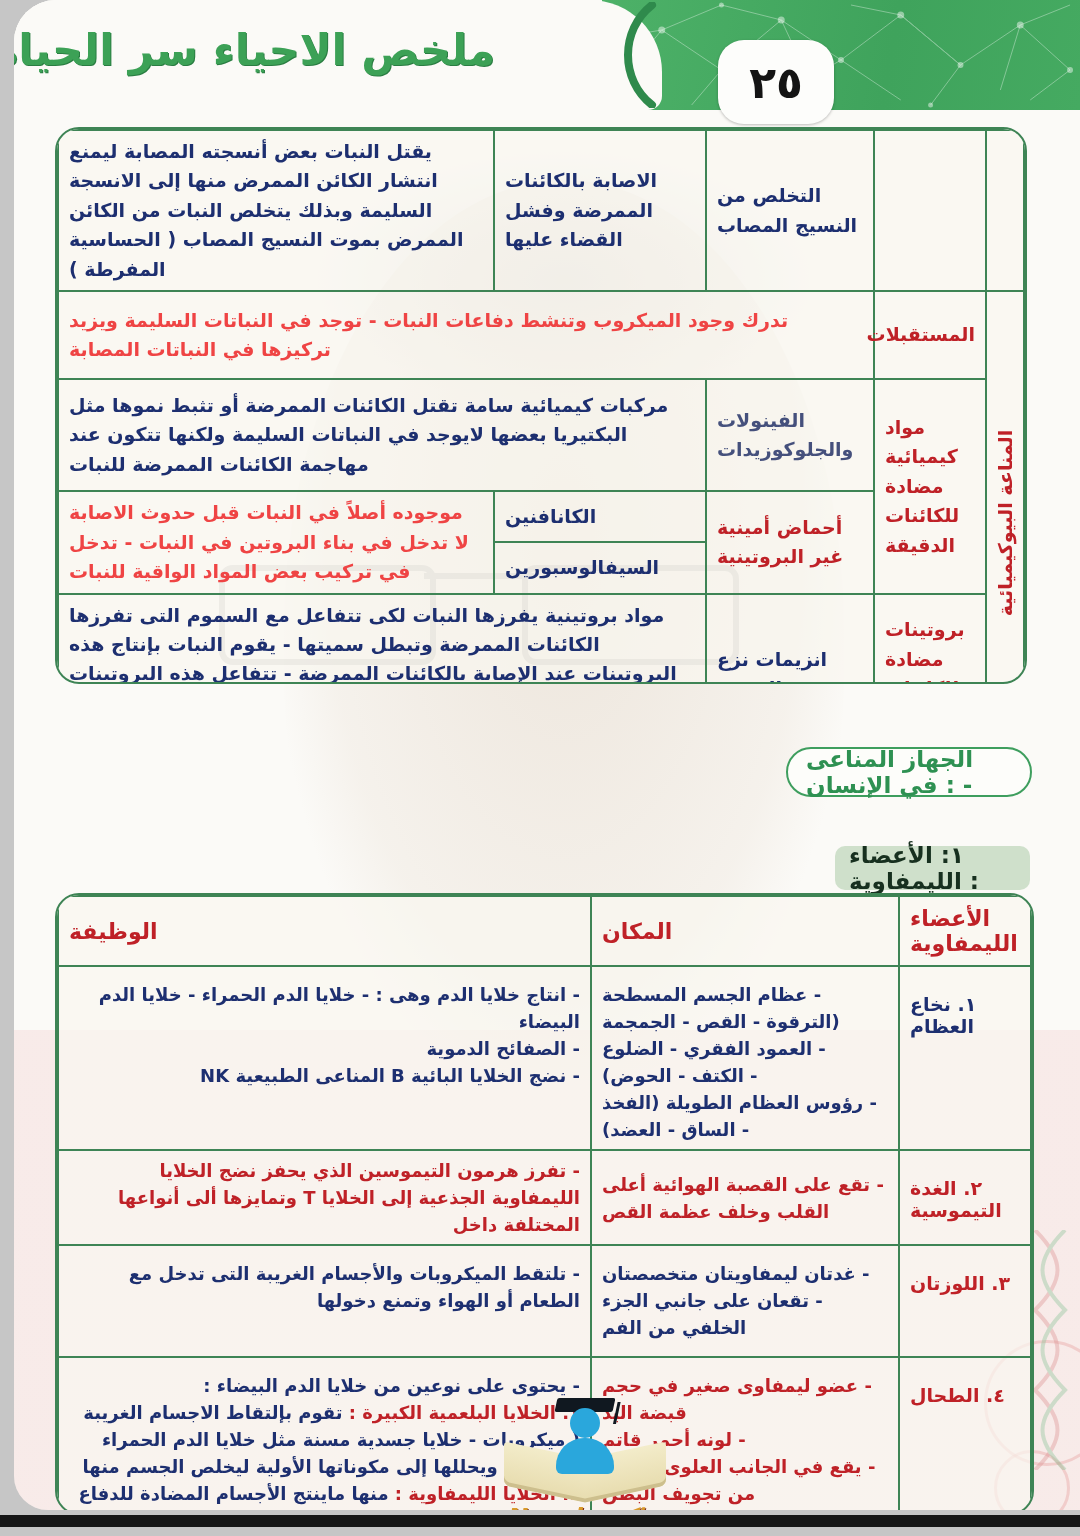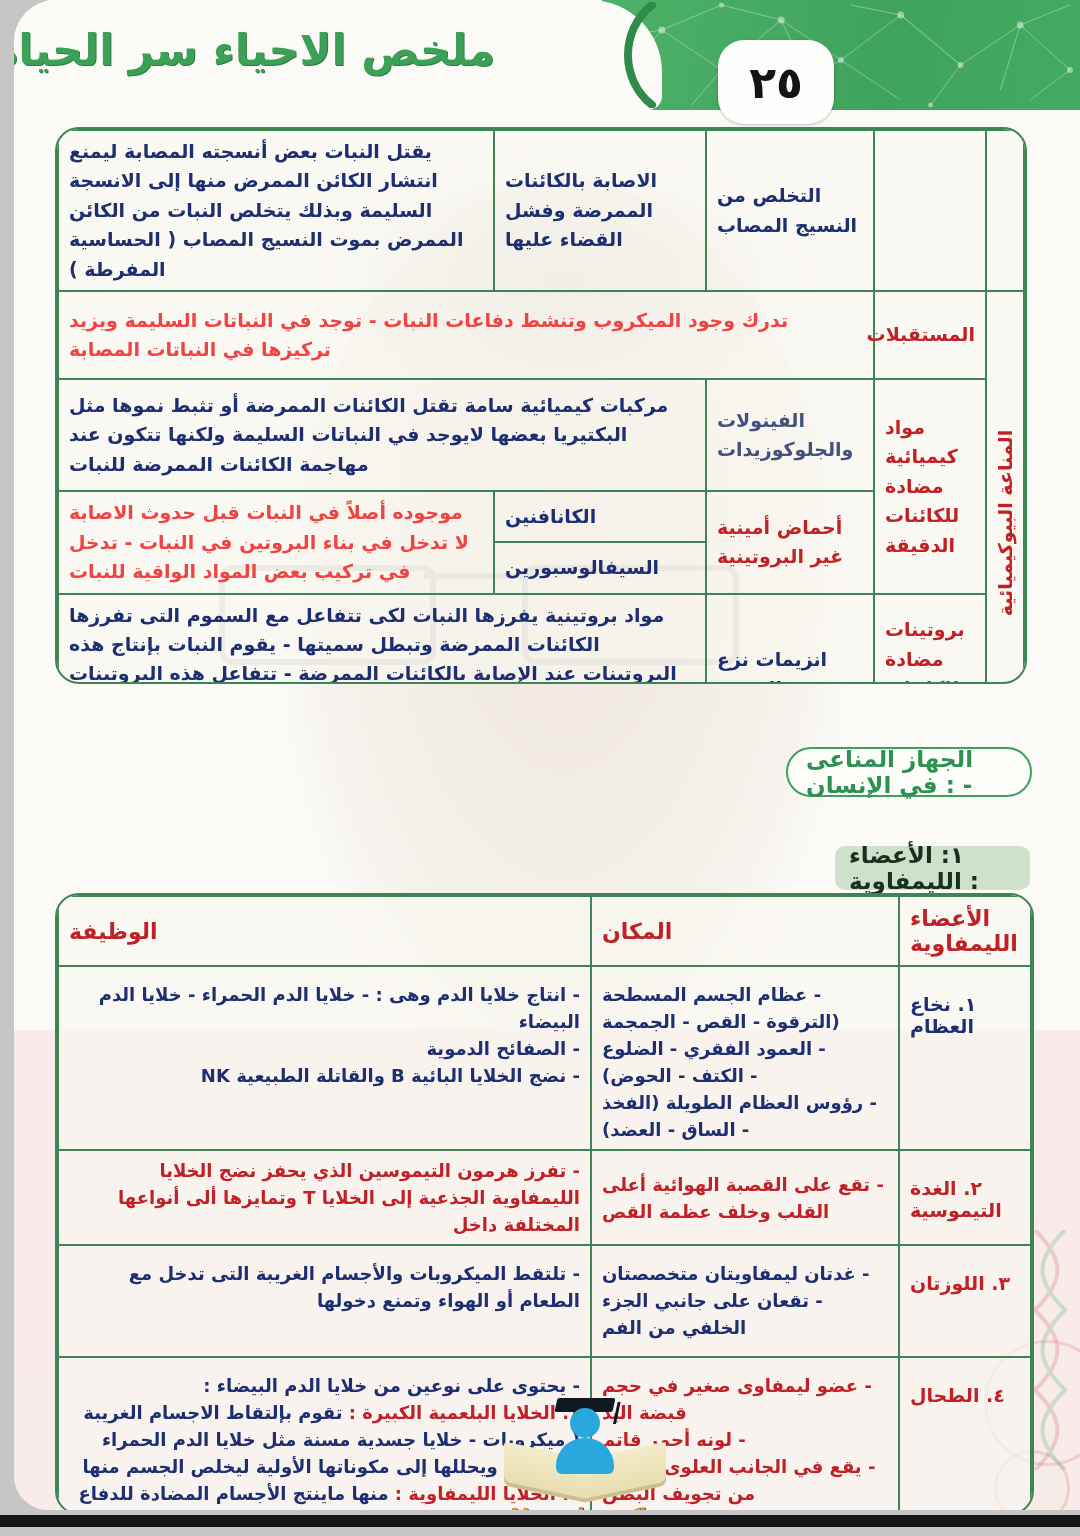--- a/index.html
+++ b/index.html
@@ -217,21 +217,21 @@
       <tr style="height:175px">
         <td class="navy organ-cell">١. نخاع العظام</td>
         <td class="navy fs18 prelines toppad">- عظام الجسم المسطحة
 (الترقوة - القص - الجمجمة
 - العمود الفقري - الضلوع
 - الكتف - الحوض)
 - رؤوس العظام الطويلة (الفخذ
 - الساق - العضد)</td>
         <td class="navy fs18 prelines toppad func-right">- انتاج خلايا الدم وهى : - خلايا الدم الحمراء - خلايا الدم البيضاء
 - الصفائح الدموية
-- نضج الخلايا البائية B والقاتلة الطبيعية NK</td>
+- نضج الخلايا البائية B المناعى الطبيعية NK</td>
       </tr>
       <tr style="height:88px">
         <td class="red organ-cell">٢. الغدة التيموسية</td>
         <td class="red fs18">- تقع على القصبة الهوائية أعلى القلب وخلف عظمة القص</td>
         <td class="red fs18 func-right">- تفرز هرمون التيموسين الذي يحفز نضج الخلايا الليمفاوية الجذعية إلى الخلايا T وتمايزها ألى أنواعها المختلفة داخل</td>
       </tr>
       <tr style="height:112px">
         <td class="red organ-cell">٣. اللوزتان</td>
         <td class="navy fs18 prelines toppad">- غدتان ليمفاويتان متخصصتان
 - تقعان على جانبي الجزء

